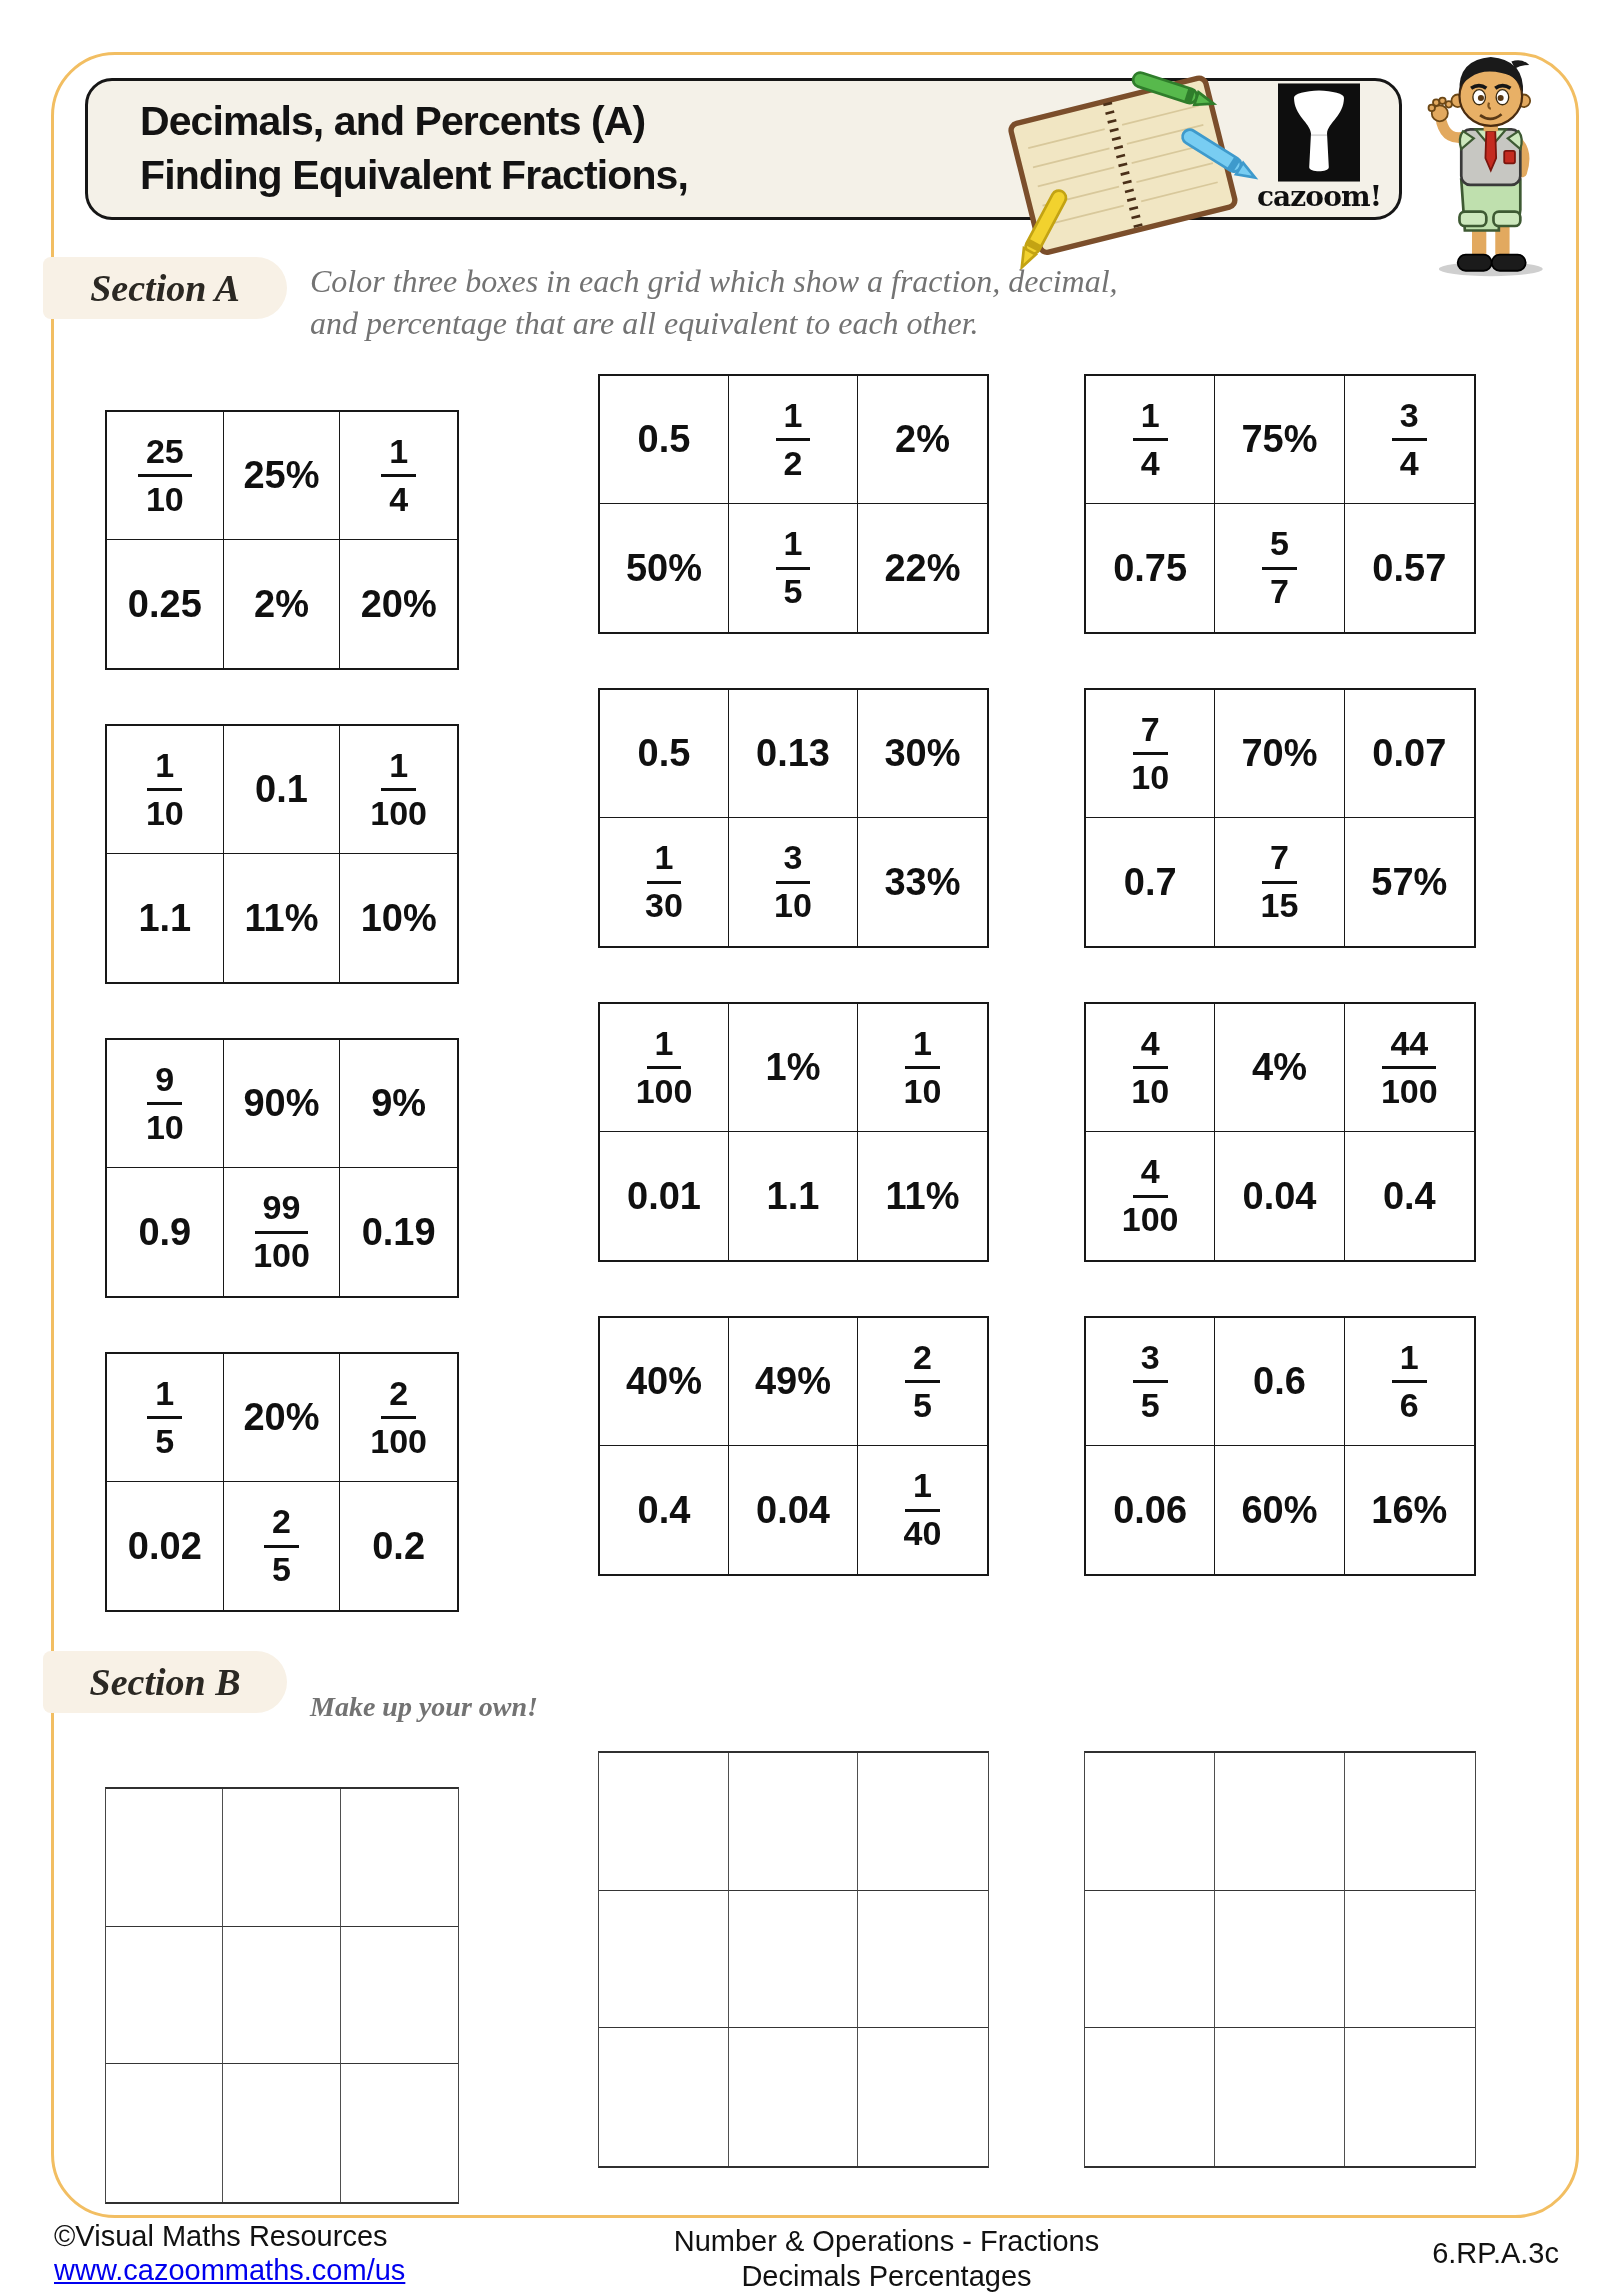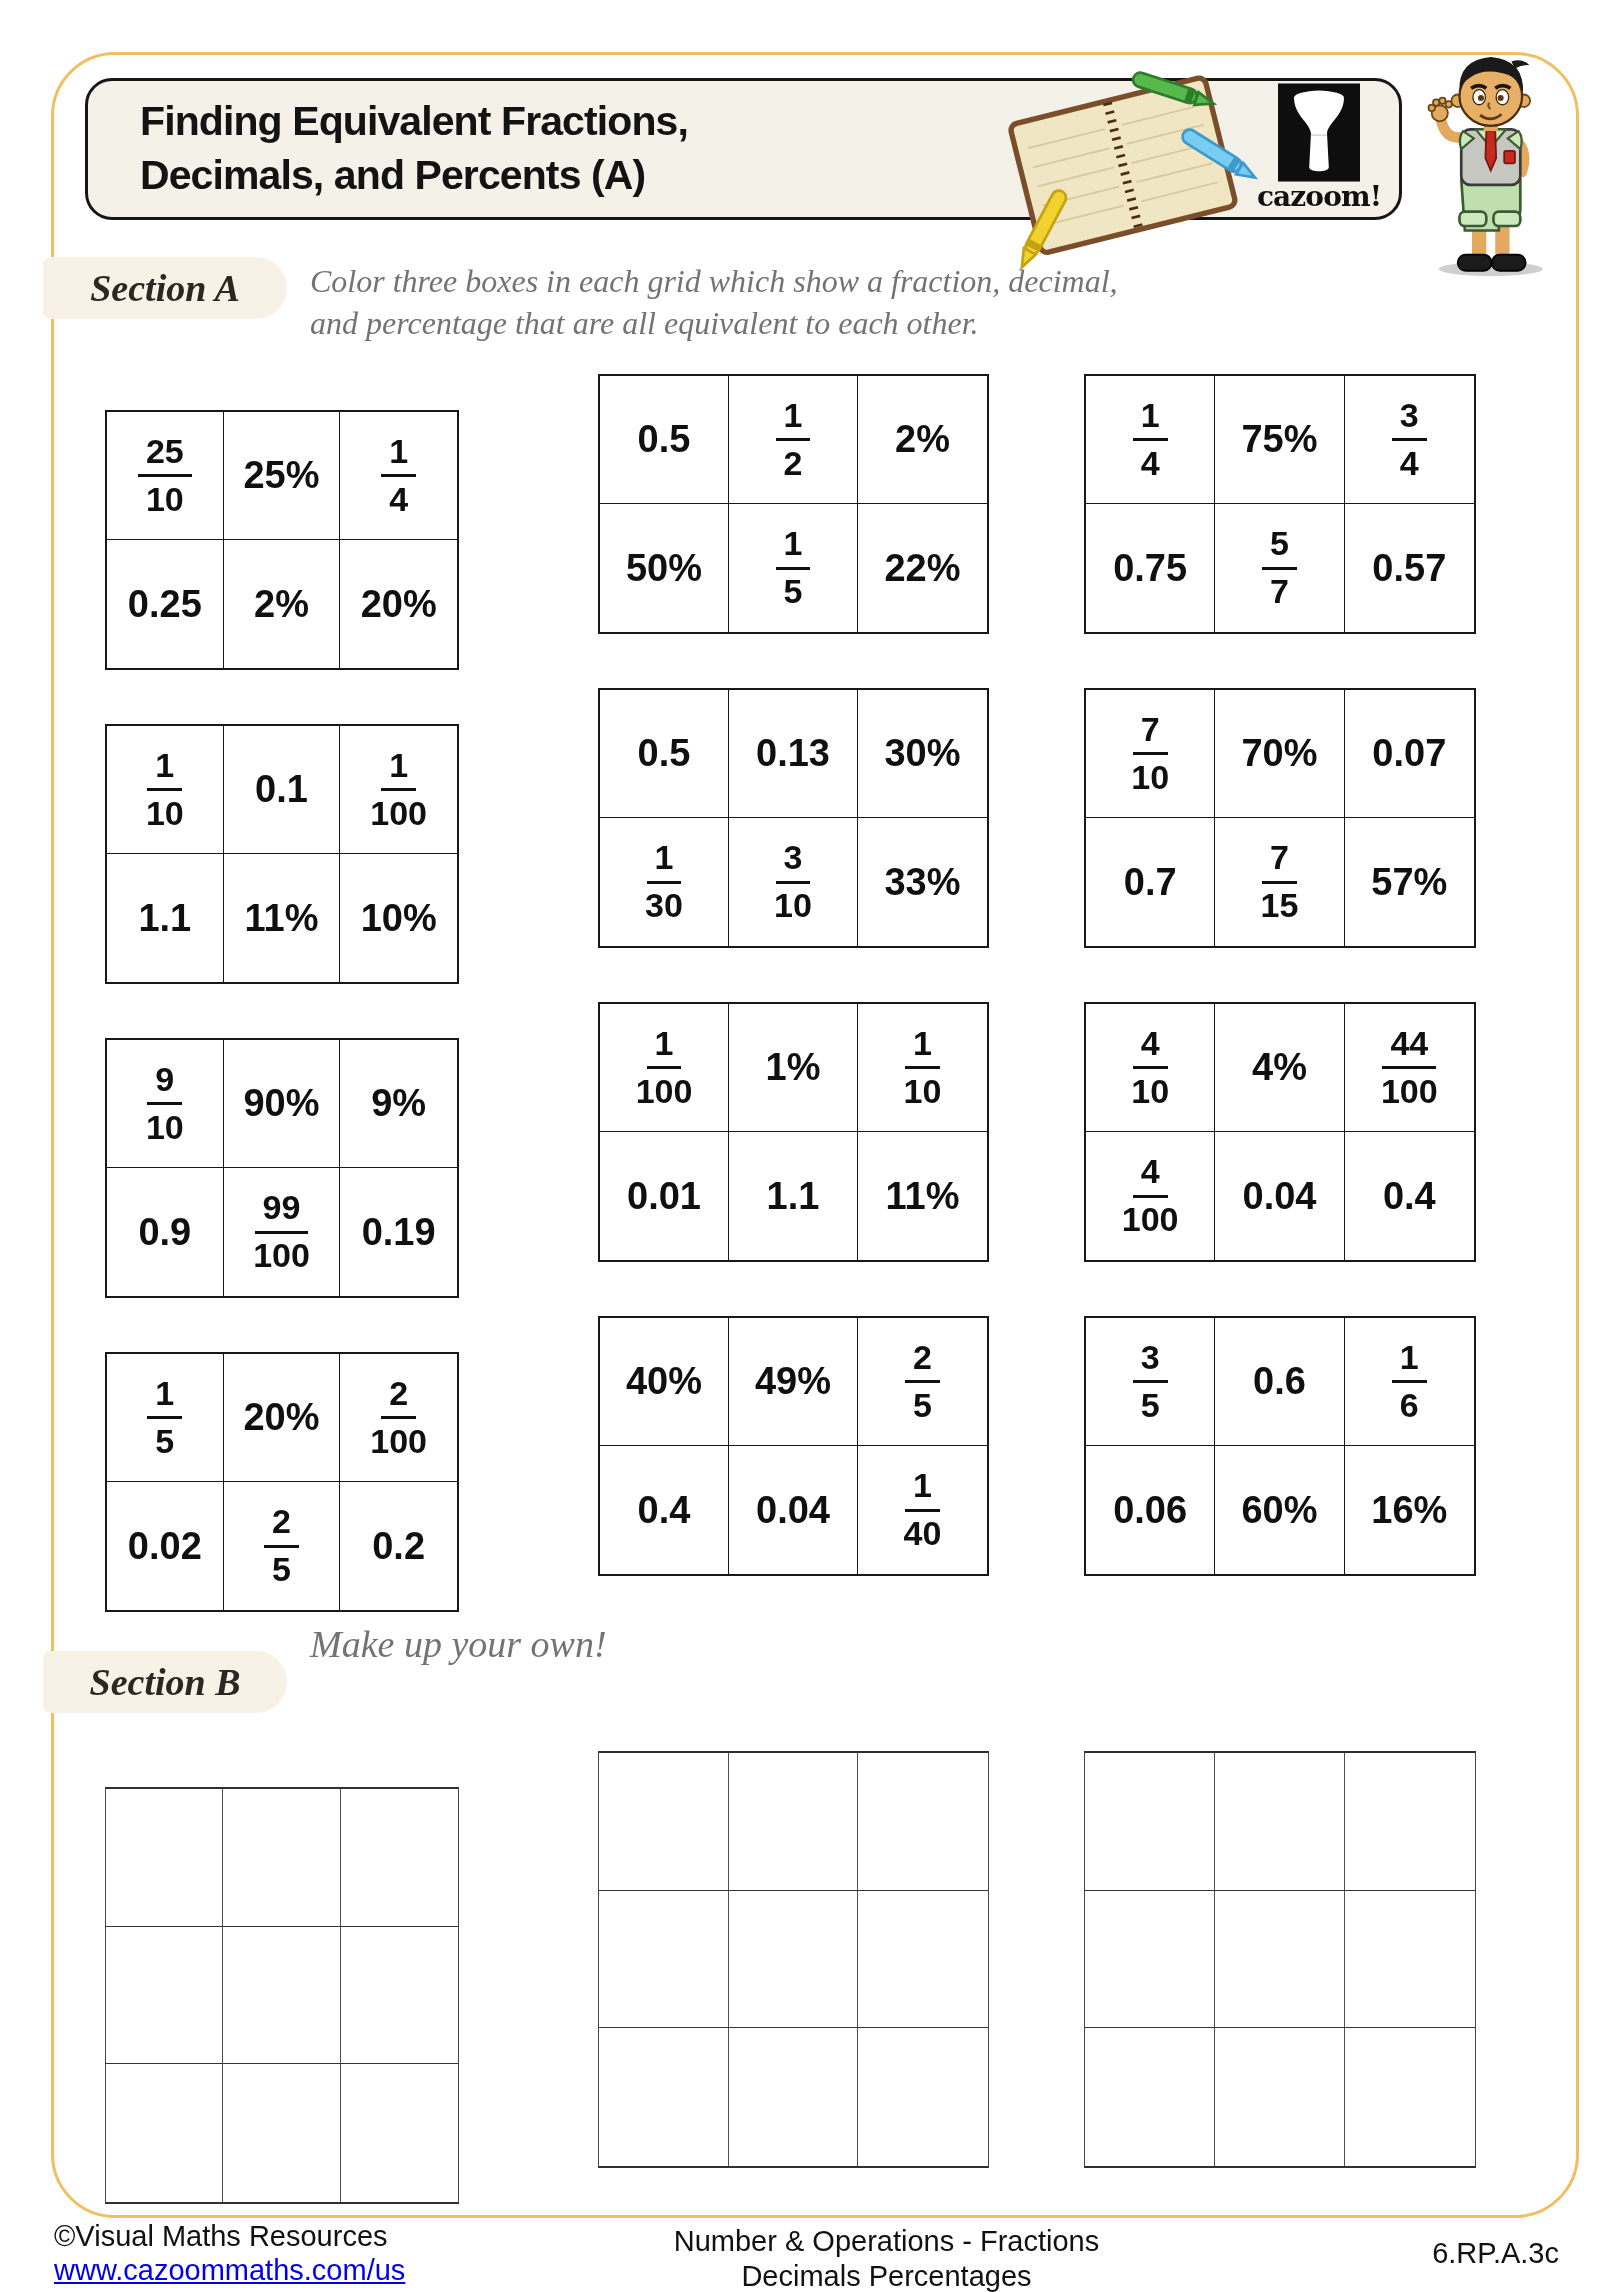--- a/index.html
+++ b/index.html
@@ -32,21 +32,21 @@
 
   
   .pill { position:absolute; left:43px; width:244px; height:62px; background:#F8F1E6;
           border-radius:10.7px 43px 43px 10.7px; display:flex; align-items:center; justify-content:center; }
   .pill span { font-family:"Liberation Serif",serif; font-style:italic; font-weight:700;
                font-size:38px; color:#2B2823; }
   .pill-a { top:257px; } .pill-b { top:1651px; }
 
   .instr { position:absolute; left:310px; font-family:"Liberation Serif",serif; font-style:italic;
            font-size:32px; line-height:1.32; color:#737373; }
-  .instr-a { top:260px; } .instr-b { top:1619px; font-size:38px; }
+  .instr-a { top:260px; } .instr-b { top:1689px; font-size:28px;font-weight:bold; }
 
   
   .c1 { left:105px;  width:354px;margin-top:36px; }
   .c2 { left:598px;  width:391px; }
   .c3 { left:1084px; width:392px; }
   .r1 { top:374px; } .r2 { top:688px; } .r3 { top:1002px; } .r4 { top:1316px; }
 
   .agrid { position:absolute; height:260px; background:#fff; display:grid;
            grid-template-columns:repeat(3,1fr); grid-template-rows:1fr 1fr;
            border:2.7px solid #181818; }
@@ -78,22 +78,22 @@
 </style>
 </head>
 <body>
 
 <div class="page">
 
   <div class="frame"></div>
 
   <div class="titlebox">
     <div class="title">
+      <div>Decimals, and Percents (A)</div>
       <div>Finding Equivalent Fractions,</div>
-      <div>Decimals, and Percents (A)</div>
     </div>
 
     <svg class="notebook" viewBox="0 0 310 240">
       <g transform="rotate(-14 150 120)">
         <rect x="38" y="48" width="224" height="148" rx="8" fill="#F1E6C3" stroke="#7B4E2B" stroke-width="6"></rect>
         <g stroke="#D8C89B" stroke-width="2">
           <line x1="52" y1="78" x2="140" y2="78"></line>
             <line x1="52" y1="100" x2="140" y2="100"></line>
           <line x1="52" y1="122" x2="140" y2="122"></line>
             <line x1="52" y1="144" x2="140" y2="144"></line>

